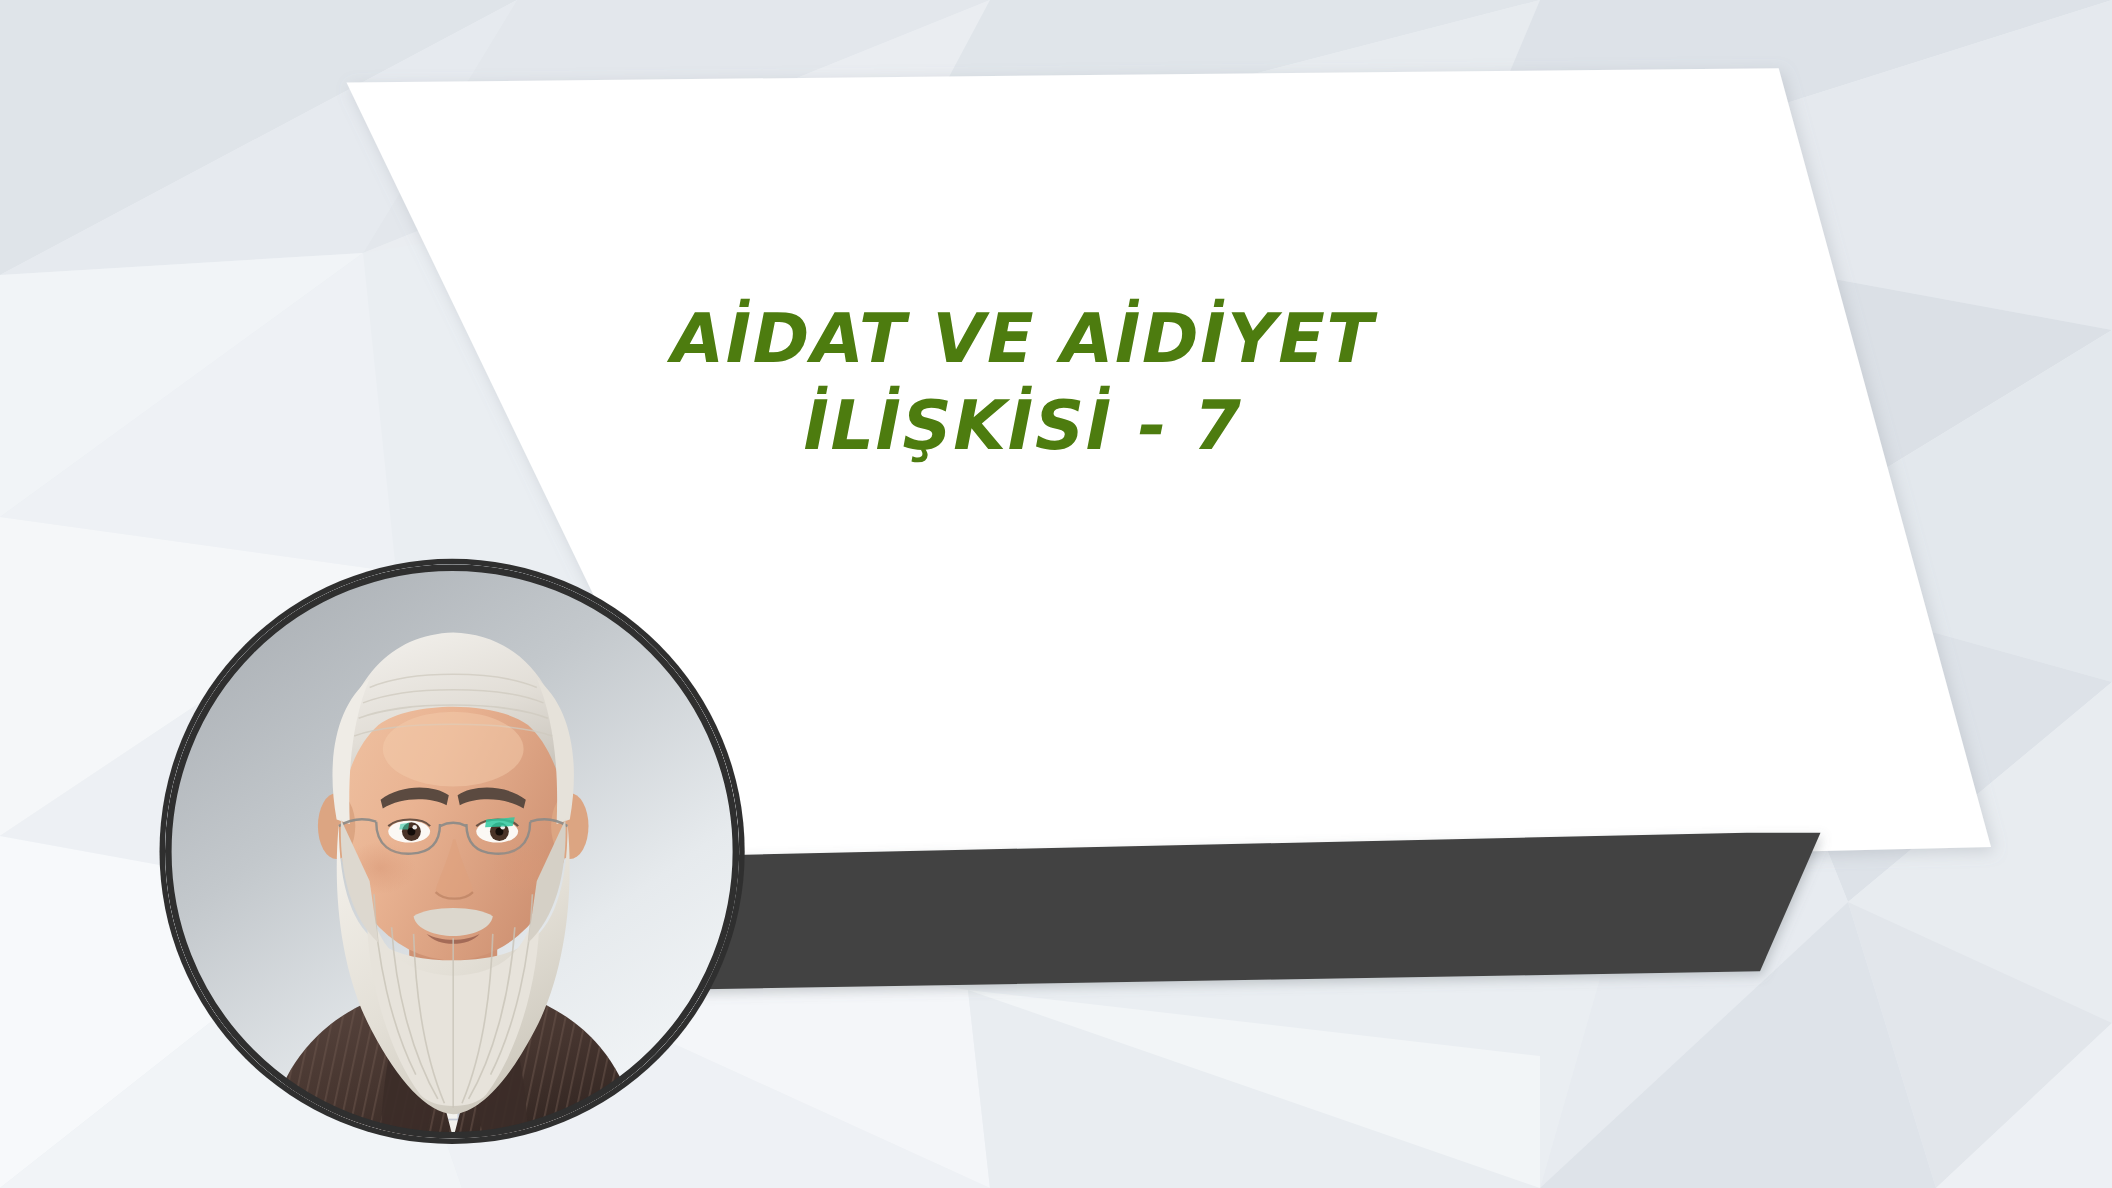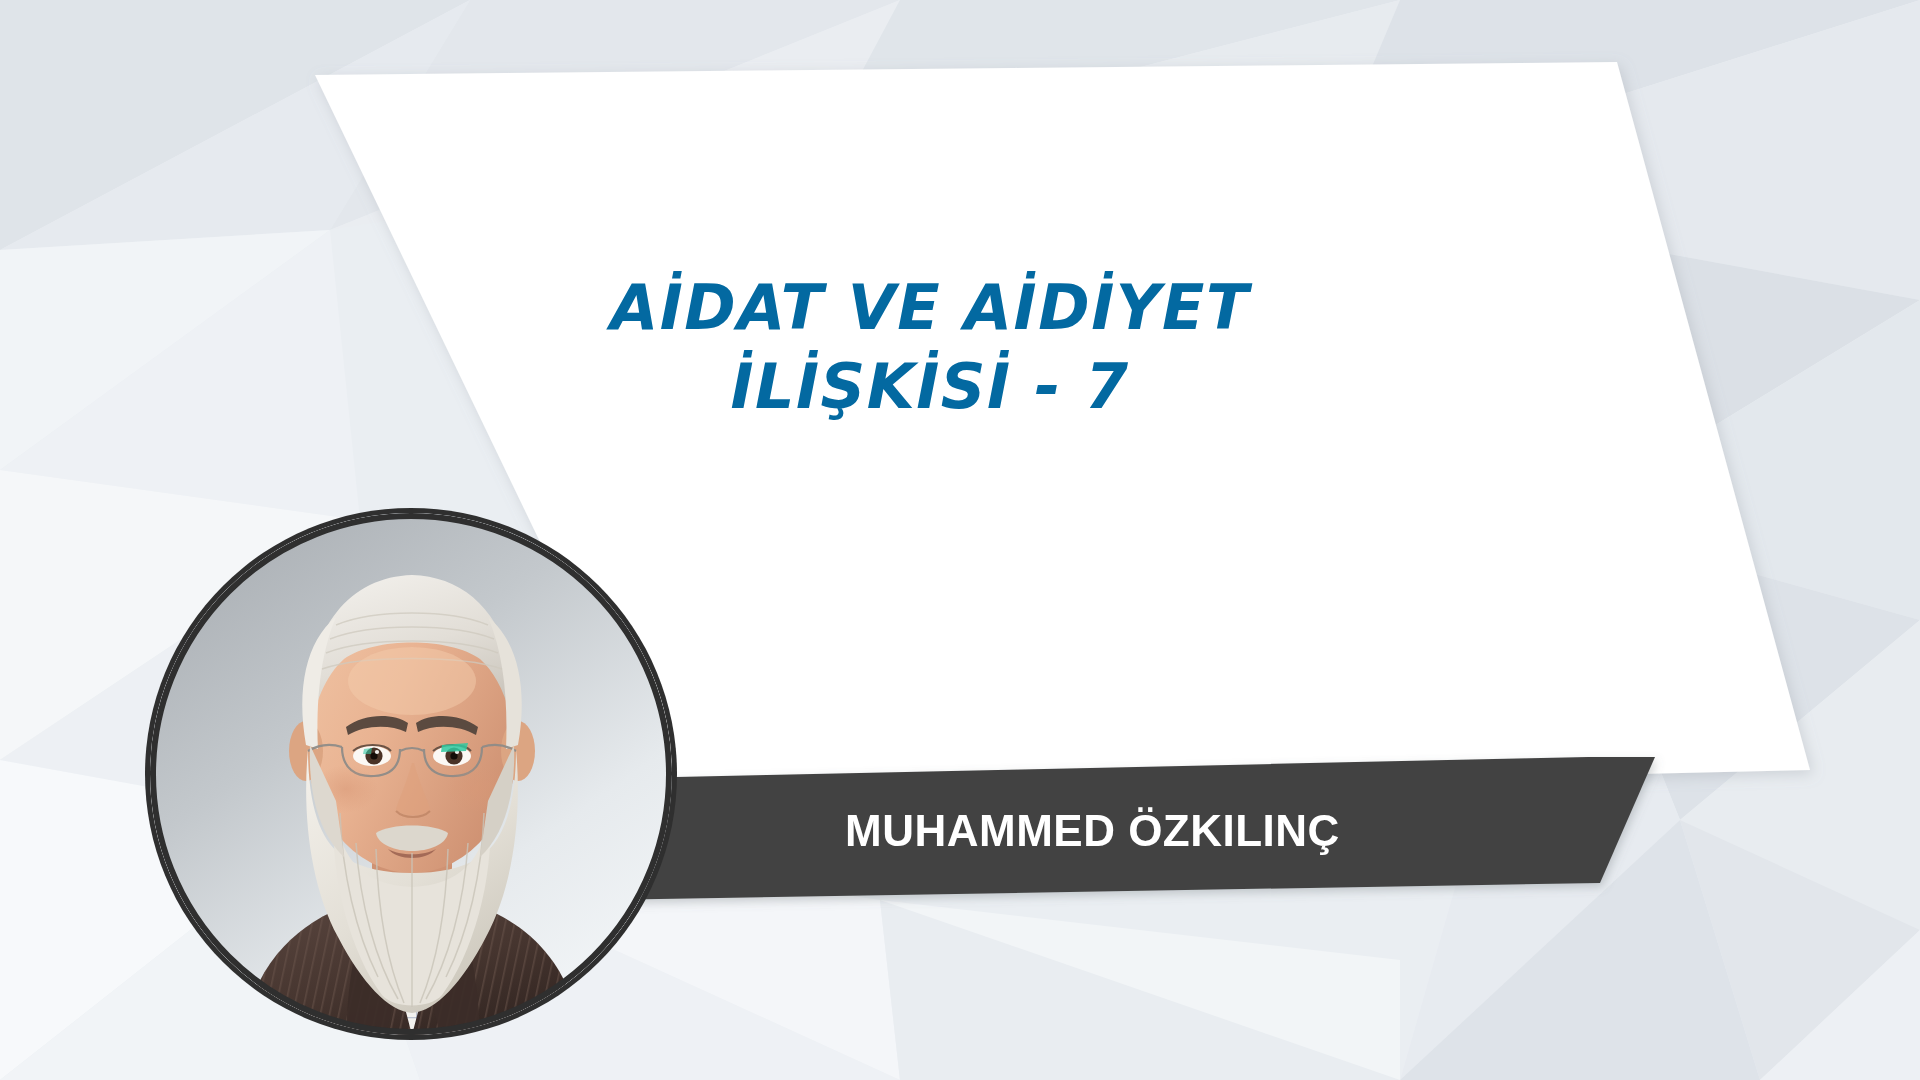--- a/index.html
+++ b/index.html
@@ -41,21 +41,21 @@
   #title-block {
     position: absolute;
     left: 560px;
     top: 268px;
     width: 740px;
     text-align: center;
     z-index: 6;
   }
   .title-line {
     display: block;
-    color: #0369a1;
+    color: #4d7c0f;
     font-family: "DejaVu Sans", "Liberation Sans", sans-serif;
     font-weight: 700;
     font-style: italic;
     font-size: 62px;
     line-height: 1.28;
     letter-spacing: 1.5px;
     white-space: nowrap;
   }
 
   
@@ -153,21 +153,20 @@
   <svg id="author-banner" viewBox="0 0 1920 1080" preserveAspectRatio="none" aria-hidden="true">
     <defs>
       <filter id="banner-shadow" x="-10%" y="-20%" width="130%" height="160%">
         <feDropShadow dx="2" dy="4" stdDeviation="5" flood-color="#6c7178" flood-opacity="0.32"></feDropShadow>
       </filter>
     </defs>
 
     <polygon points="540,780 1588,757 1655,757 1600,883 540,901" fill="#434343" filter="url(#banner-shadow)"></polygon>
   </svg>
 
-  <div id="author-name">MUHAMMED ÖZKILINÇ</div>
 
   <div id="portrait">
     <svg width="522" height="522" viewBox="0 0 522 522" aria-hidden="true">
       <defs>
         <clipPath id="circ">
             <circle cx="261" cy="261" r="261"></circle>
           </clipPath>
 
         <linearGradient id="backdrop" x1="0.15" y1="0" x2="0.85" y2="1">
           <stop offset="0%" stop-color="#a9aeb3"></stop>

